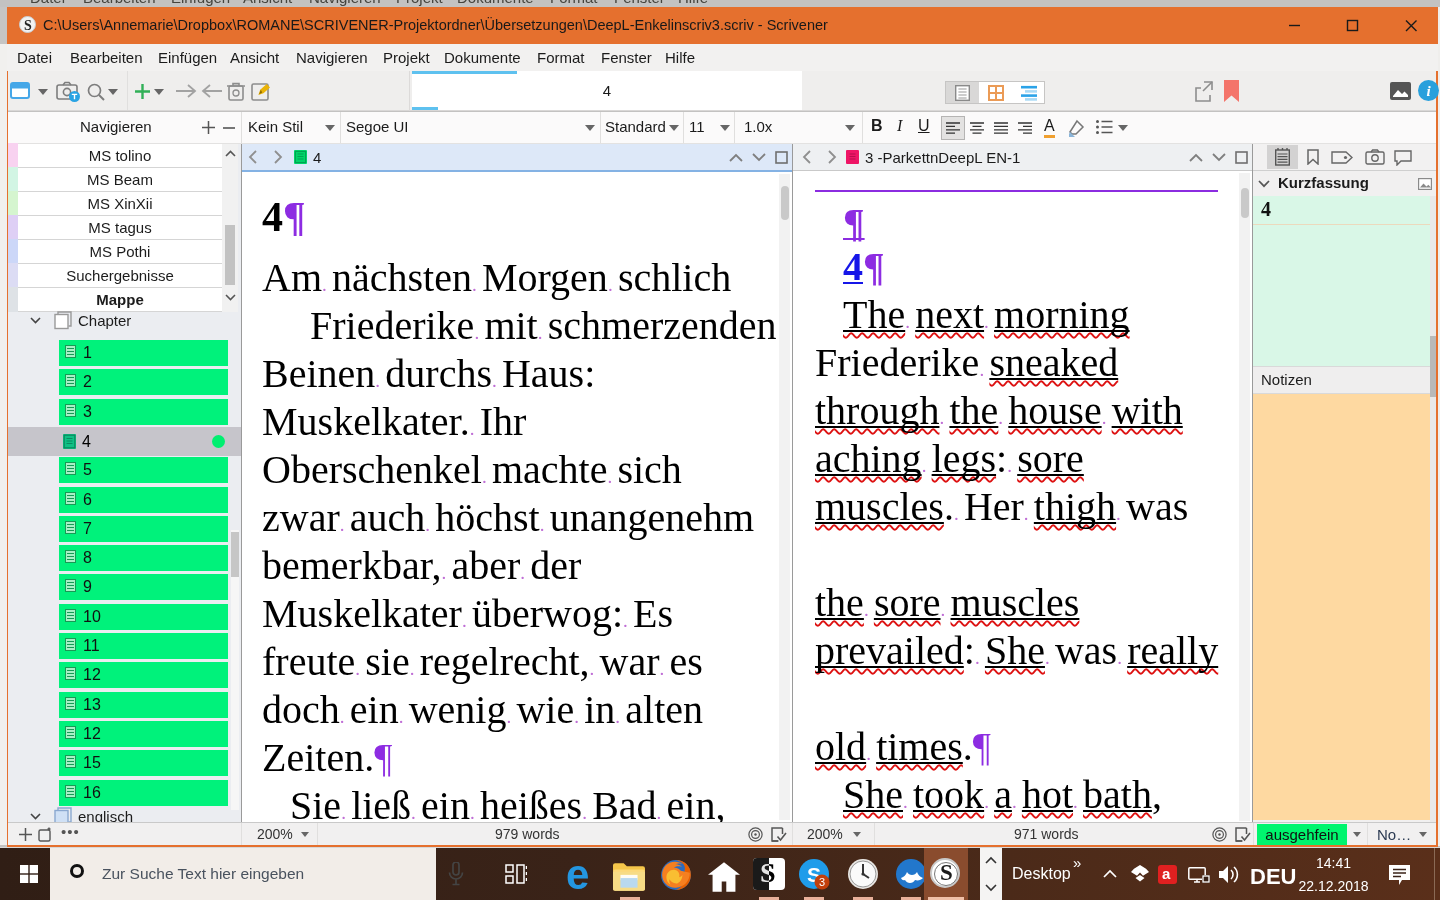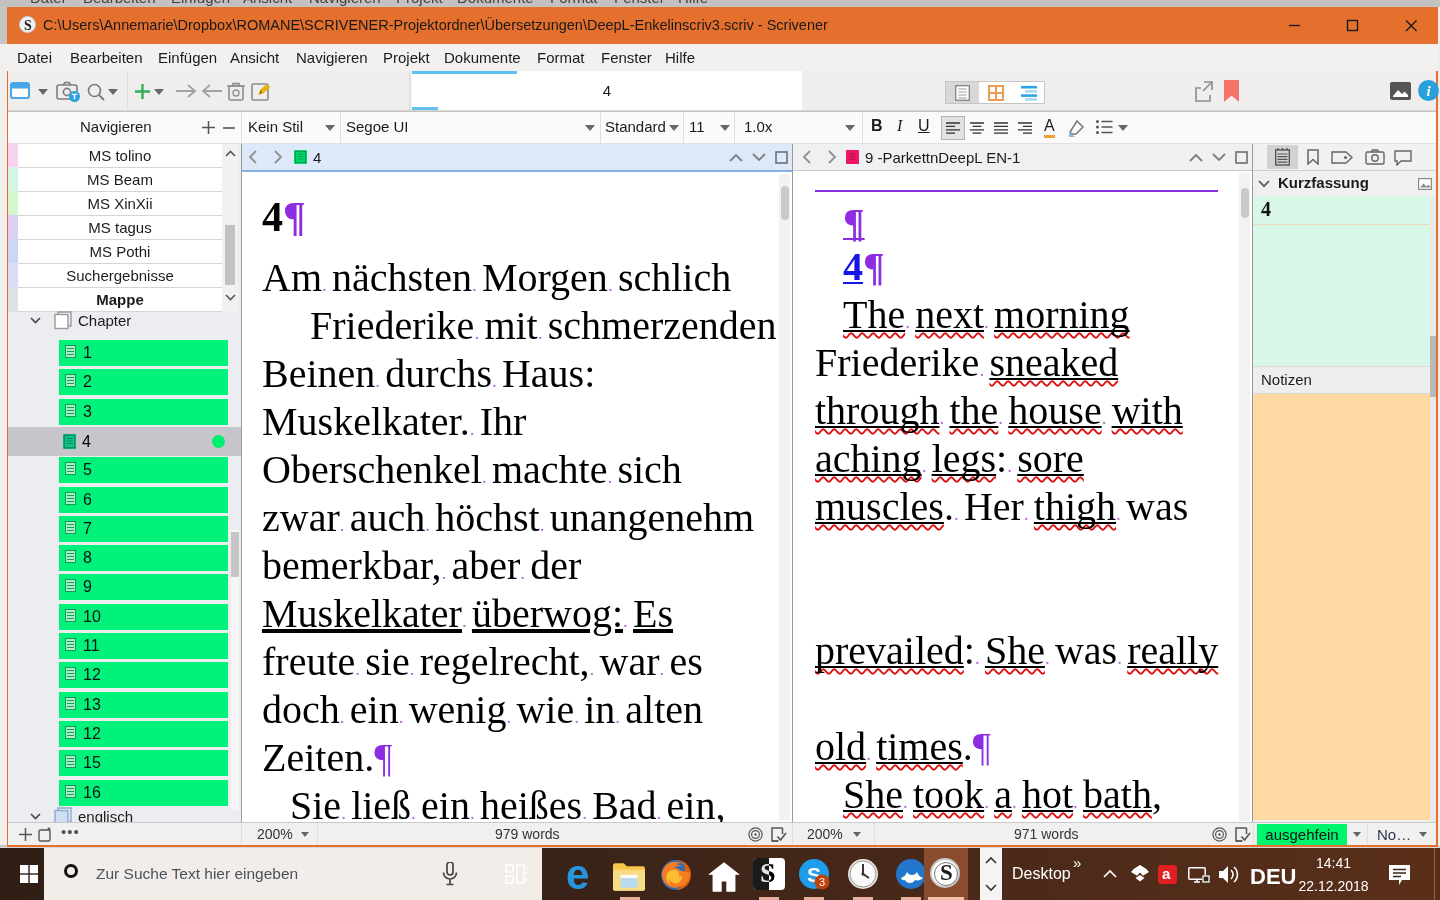--- a/index.html
+++ b/index.html
@@ -61,21 +61,21 @@
   #kf-mint { position:absolute; left:0; top:25px; width:177px; height:170px; background:#d9f7e7; }
   #notes-head { position:absolute; left:0; top:195px; width:177px; height:28px; background:#efeeee; border-top:1px solid #d9d9d9; border-bottom:1px solid #d9d9d9; font-size:15px; }
   #notes-body { position:absolute; left:0; top:223px; width:177px; height:426px; background:#fed9a1; }
   #insp-scroll { position:absolute; left:177px; top:25px; width:6px; height:626px; background:#e9e8e8; }
   
   #footer { left:8px; top:822px; width:1428px; height:23px; background:#f1f0f0; border-top:1px solid #c9c9c9; font-size:14px; color:#333; }
   
   #winbot { left:7px; top:845px; width:1431px; height:2px; background:#e5702e; }
   #taskgap { left:0px; top:847px; width:1440px; height:1px; background:#d8d8d8; }
   #taskbar { left:0; top:848px; width:1440px; height:52px; background:linear-gradient(90deg,#301e15 0%,#3a2318 40%,#4b2a19 70%,#5a2f1a 100%); }
-  #searchbox { position:absolute; left:44px; top:0px; width:498px; height:52px; background:#f2ede8;text-decoration:underline; }
+  #searchbox { position:absolute; left:50px; top:0px; width:386px; height:52px; background:#f2ede8;text-decoration:underline; }
   .tbi { position:absolute; top:10px; width:32px; height:32px; }
 </style></head>
 <body>
 <div class="abs" id="behindtop">
     <span style="position:absolute;left:30px;top:-11px;font-size:15px;color:#45443e;">Datei</span>
     <span style="position:absolute;left:83px;top:-11px;font-size:15px;color:#45443e;">Bearbeiten</span>
     <span style="position:absolute;left:171px;top:-11px;font-size:15px;color:#45443e;">Einfügen</span>
     <span style="position:absolute;left:243px;top:-11px;font-size:15px;color:#45443e;">Ansicht</span>
     <span style="position:absolute;left:309px;top:-11px;font-size:15px;color:#45443e;">Navigieren</span>
     <span style="position:absolute;left:396px;top:-11px;font-size:15px;color:#45443e;">Projekt</span>
@@ -371,21 +371,21 @@
   <svg class="abs" style="left:9px;top:6px;" width="9" height="14" viewBox="0 0 9 14">
       <path d="M8 1L2 7l6 6" fill="none" stroke="#8f8f8f" stroke-width="1.8"></path>
     </svg>
   <svg class="abs" style="left:35px;top:6px;" width="9" height="14" viewBox="0 0 9 14">
       <path d="M1 1l6 6-6 6" fill="none" stroke="#8f8f8f" stroke-width="1.8"></path>
     </svg>
   <svg class="abs hico" style="left:53px;" width="13" height="14" viewBox="0 0 13 14">
       <rect width="13" height="14" rx="1" fill="#ee1566"></rect>
       <path d="M3.5 4h6M3.5 6.5h6M3.5 9h6" stroke="#b80d4e" stroke-width="1"></path>
     </svg>
-  <span class="htxt" style="left:72px;">9 -ParkettnDeepL EN-1</span>
+  <span class="htxt" style="left:72px;">3 -ParkettnDeepL EN-1</span>
   <svg class="abs" style="left:396px;top:9px;" width="14" height="9" viewBox="0 0 14 9">
       <path d="M1 8l6-6 6 6" fill="none" stroke="#7f7f7f" stroke-width="1.8"></path>
     </svg>
   <svg class="abs" style="left:419px;top:9px;" width="14" height="9" viewBox="0 0 14 9">
       <path d="M1 1l6 6 6-6" fill="none" stroke="#7f7f7f" stroke-width="1.8"></path>
     </svg>
   <svg class="abs" style="left:442px;top:7px;" width="13" height="13" viewBox="0 0 13 13">
       <rect x="1" y="1" width="11" height="11" fill="none" stroke="#6f6f6f" stroke-width="1.6"></rect>
     </svg>
 </div>
@@ -414,37 +414,38 @@
 </div>
 <div class="abs" id="ed1">
   <div class="eline" style="left:20px;top:21px;font-size:42px;font-weight:bold;">4<span class="pil">¶</span></div>
   <div class="eline" style="left:20px;top:82px;">Am<s>.</s>nächsten<s>.</s>Morgen<s>.</s>schlich</div>
   <div class="eline" style="left:20px;top:130px;margin-left:48px;">Friederike<s>.</s>mit<s>.</s>schmerzenden</div>
   <div class="eline" style="left:20px;top:178px;">Beinen<s>.</s>durchs<s>.</s>Haus:</div>
   <div class="eline" style="left:20px;top:274px;">Oberschenkel<s>.</s>machte<s>.</s>sich</div>
   <div class="eline" style="left:20px;top:226px;">Muskelkater.<s>.</s>Ihr</div>
   <div class="eline" style="left:20px;top:322px;">zwar<s>.</s>auch<s>.</s>höchst<s>.</s>unangenehm</div>
   <div class="eline" style="left:20px;top:370px;">bemerkbar,<s>.</s>aber<s>.</s>der</div>
-  <div class="eline" style="left:20px;top:418px;text-decoration:underline;">Muskelkater<s>.</s>überwog:<s>.</s>Es</div>
+  <div class="eline" style="left:20px;top:418px;">Muskelkater<s>.</s>überwog:<s>.</s>Es</div>
   <div class="eline" style="left:20px;top:466px;">freute<s>.</s>sie<s>.</s>regelrecht,<s>.</s>war<s>.</s>es</div>
   <div class="eline" style="left:20px;top:514px;">doch<s>.</s>ein<s>.</s>wenig<s>.</s>wie<s>.</s>in<s>.</s>alten</div>
   <div class="eline" style="left:20px;top:562px;">Zeiten.<span class="pil">¶</span></div>
   <div class="eline" style="left:48px;top:610px;">Sie<s>.</s>ließ<s>.</s>ein<s>.</s>heißes<s>.</s>Bad<s>.</s>ein,</div>
   <div class="abs" style="left:537px;top:2px;width:11px;height:646px;background:#f2f2f2;"></div>
   <div class="abs" style="left:539px;top:14px;width:8px;height:34px;background:#c9c9c9;border-radius:4px;"></div>
 </div>
 <div class="abs" id="ed2">
   <div class="abs" style="left:22px;top:19px;width:403px;height:2px;background:#8b2ce0;"></div>
   <div class="eline" style="left:50px;top:28px;font-weight:bold;"><k class="pil" style="text-decoration-color:#8b2ce0;">¶</k></div>
   <div class="eline" style="left:50px;top:72px;font-weight:bold;"><k style="color:#1616e8;text-decoration-color:#1616e8;">4</k><span class="pil">¶</span></div>
   <div class="eline" style="left:50px;top:120px;"><q><k>The</k></q><s>.</s><q><k>next</k></q><s>.</s><q><k>morning</k></q></div>
   <div class="eline" style="left:22px;top:168px;">Friederike<s>.</s><q><k>sneaked</k></q></div>
   <div class="eline" style="left:22px;top:216px;"><q><k>through</k></q><s>.</s><q><k>the</k></q><s>.</s><q><k>house</k></q><s>.</s><q><k>with</k></q></div>
   <div class="eline" style="left:22px;top:264px;"><q><k>aching</k></q><s>.</s><q><k>legs</k></q>:<s>.</s><q><k>sore</k></q></div>
   <div class="eline" style="left:22px;top:312px;"><q><k>muscles</k></q>.<s>.</s>Her<s>.</s><q><k>thigh</k></q><s>.</s>was</div>
+  <div class="eline" style="left:22px;top:408px;"><q><k>the</k></q><s>.</s><q><k>sore</k></q><s>.</s><q><k>muscles</k></q></div>
   <div class="eline" style="left:22px;top:456px;"><q><k>prevailed</k></q>:<s>.</s><q><k>She</k></q><s>.</s>was<s>.</s><q><k>really</k></q></div>
   <div class="eline" style="left:22px;top:552px;"><q><k>old</k></q><s>.</s><q><k>times</k></q>.<span class="pil">¶</span></div>
   <div class="eline" style="left:50px;top:600px;"><q><k>She</k></q><s>.</s><q><k>took</k></q><s>.</s><q><k>a</k></q><s>.</s><q><k>hot</k></q><s>.</s><q><k>bath</k></q>,</div>
   <div class="abs" style="left:446px;top:2px;width:11px;height:648px;background:#f2f2f2;"></div>
   <div class="abs" style="left:448px;top:17px;width:8px;height:30px;background:#c9c9c9;border-radius:4px;"></div>
 </div>
 <div class="abs" id="insp">
   <div id="kf-head">
     <svg class="abs" style="left:5px;top:9px;" width="12" height="8" viewBox="0 0 12 8">
         <path d="M1 1l5 5.2L11 1" fill="none" stroke="#555" stroke-width="1.7"></path>

